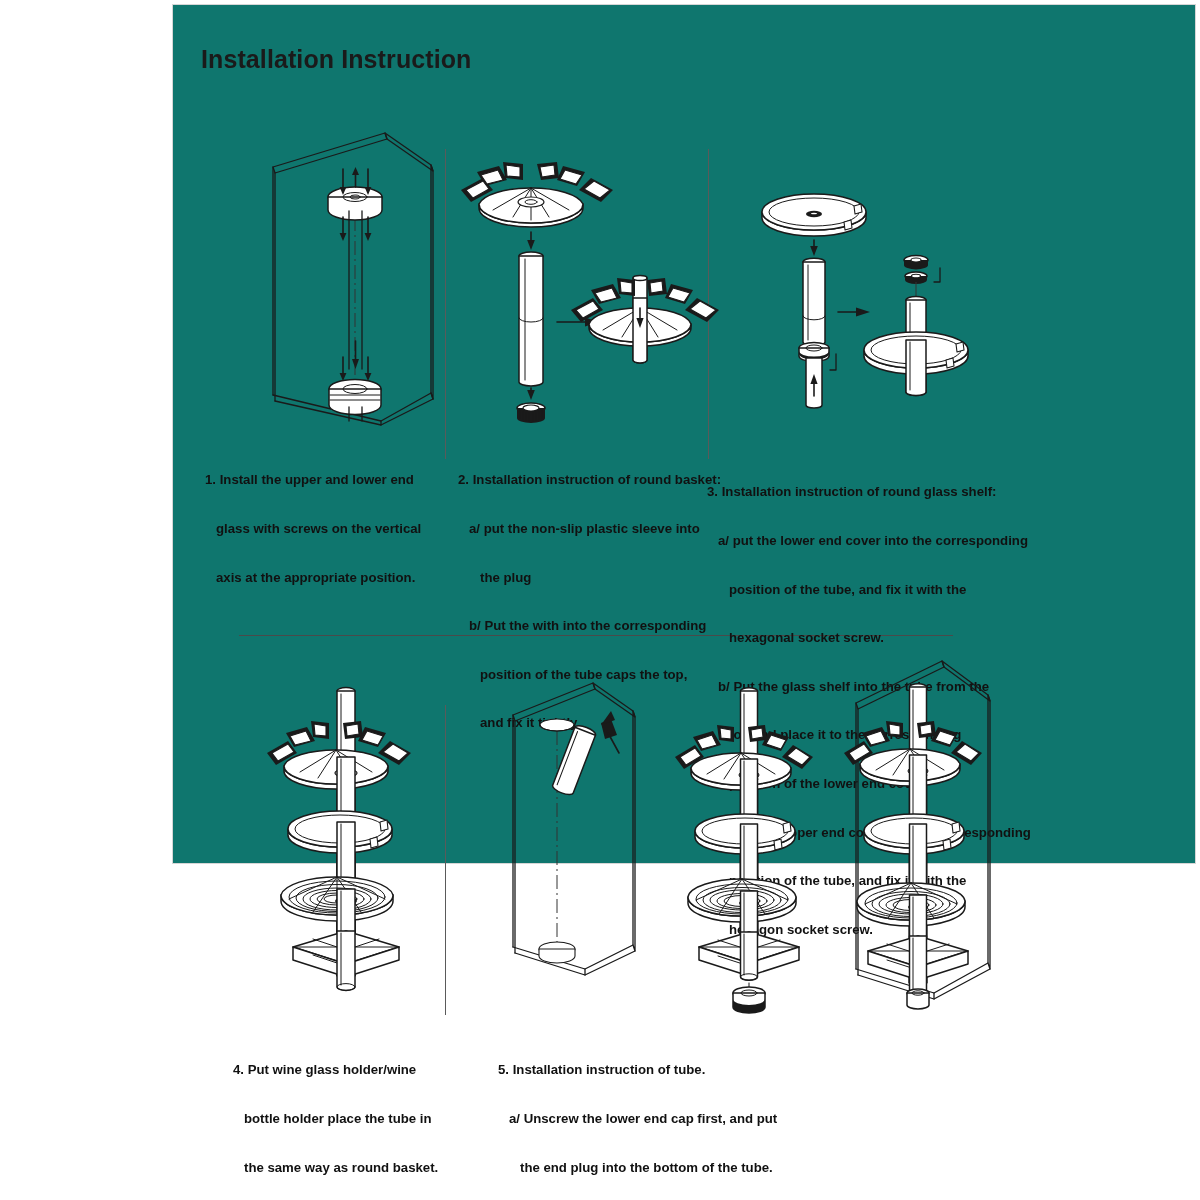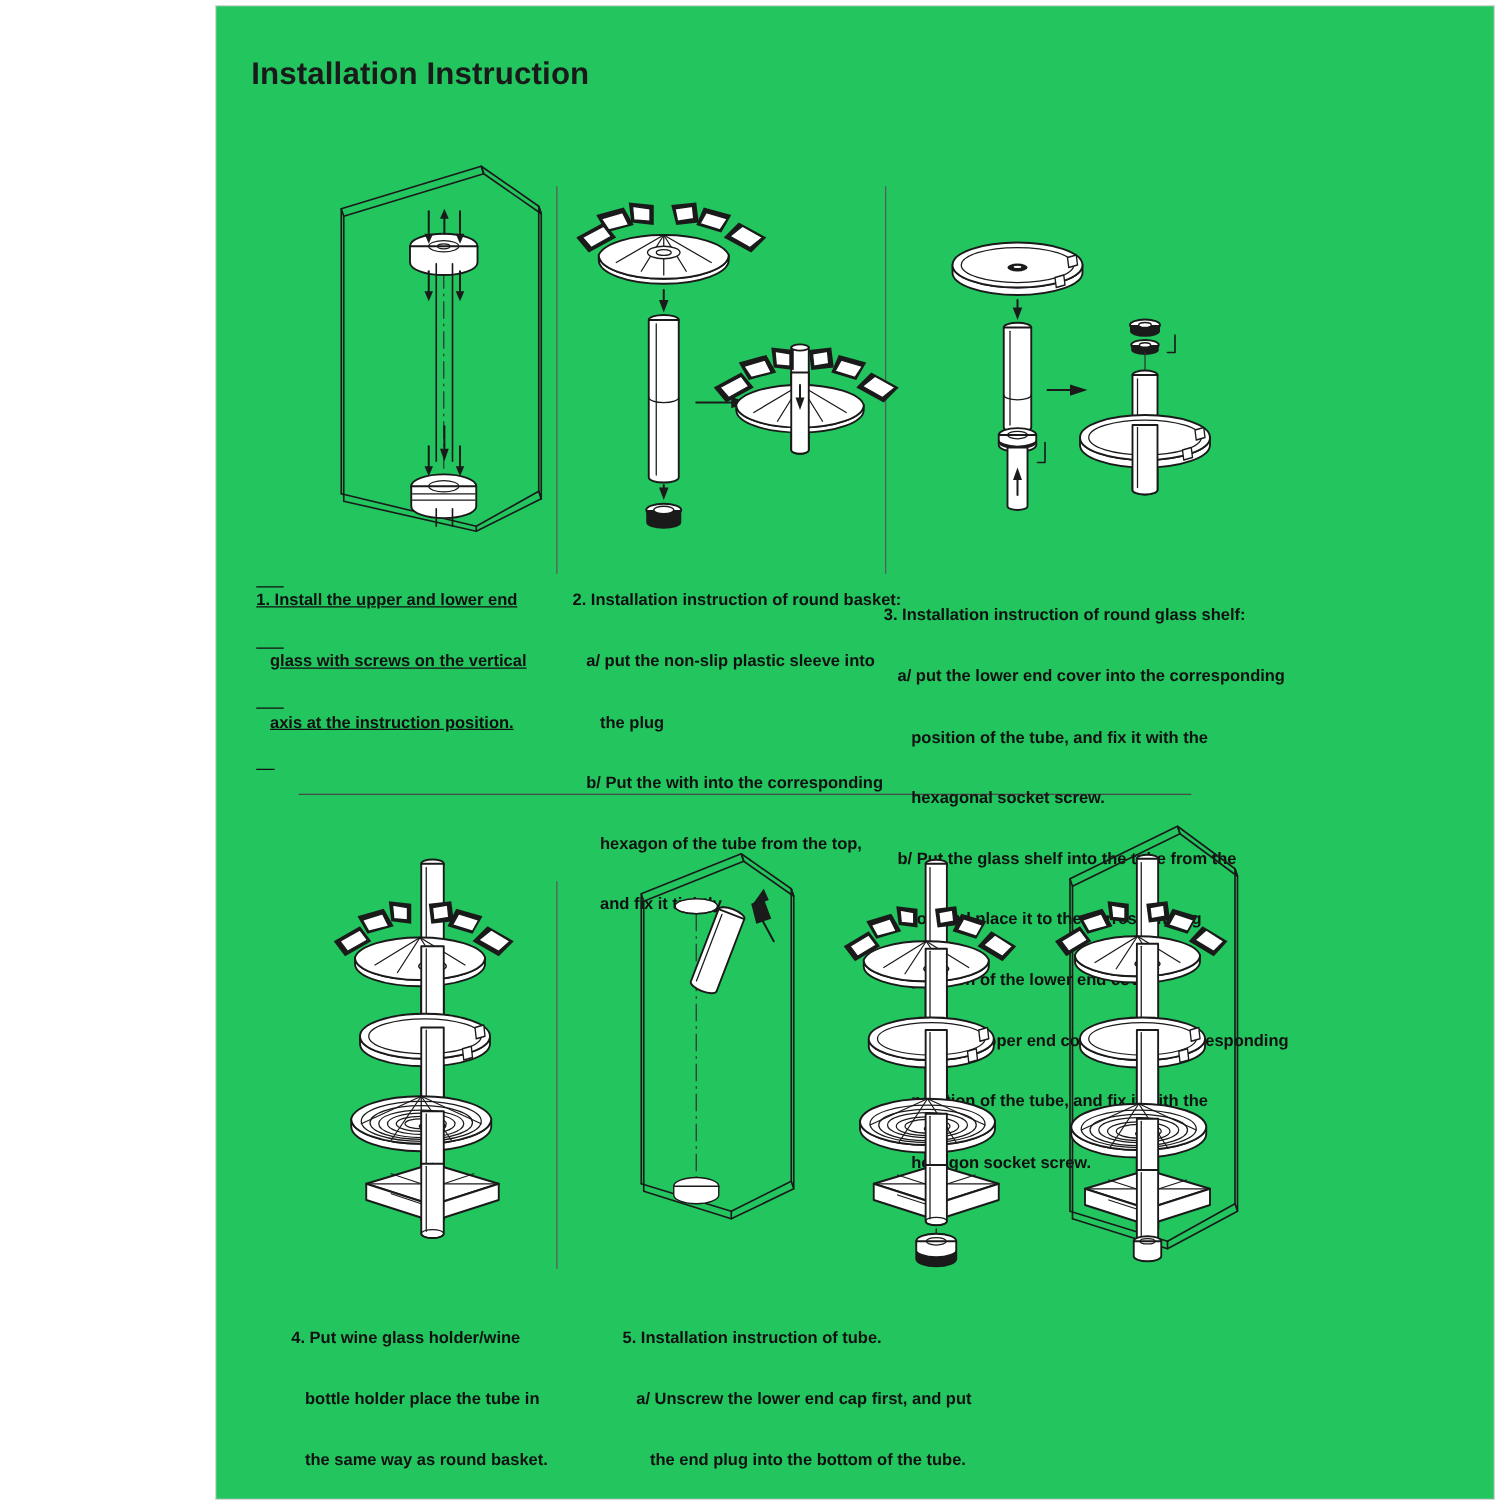--- a/index.html
+++ b/index.html
@@ -12,24 +12,24 @@
     height: 1200px;
     font-family: "Liberation Sans", sans-serif;
     color: #000;
     overflow: hidden;
   }
   .page {
     position: absolute;
     left: 172px;
     top: 4px;
     width: 1024px;
-    height: 1196px;
+    height: 860px;
     border: 1px solid #d6d6d6;
     box-sizing: border-box;
-    background: #22c55e;
+    background: #0f766e;
   }
   .page-title {
     position: absolute;
     left: 28px;
     top: 40px;
     font-size: 25px;
     font-weight: bold;
     letter-spacing: 0.1px;
     color: #1a1a1a;
   }
@@ -130,24 +130,24 @@
 
         <ellipse class="wh" cx="120" cy="264" rx="26" ry="9.5"></ellipse>
         <path class="wh" d="M94 264 L94 280 A26 9.5 0 0 0 146 280 L146 264 Z"></path>
         <path class="ln-t" d="M95 270 L145 270"></path>
         <path class="ln-t" d="M95 275 L145 275"></path>
         <ellipse class="ln-t" cx="120" cy="264" rx="12" ry="4.5"></ellipse>
         <path class="ln-m" d="M114 282 L114 296"></path>
         <path class="ln-m" d="M127 282 L127 296"></path>
       </svg>
     </div>
-    <div class="caption" style="left:32px; top:435px; width:230px;text-decoration:underline;">
+    <div class="caption" style="left:32px; top:435px; width:230px;">
       <span class="ln">1. Install the upper and lower end</span>
       <span class="ln i1">glass with screws on the vertical</span>
-      <span class="ln i1">axis at the instruction position.</span>
+      <span class="ln i1">axis at the appropriate position.</span>
     </div>
   </div>
 
   <div class="panel" style="left:0px; top:0px;">
     <div class="fig" style="left:280px; top:155px;">
       <svg width="250" height="270" viewBox="0 0 250 270">
 
         <g>
 
           <path class="wh" d="M26 48 A52 19 0 0 0 130 48 L130 44 A52 19 0 0 1 26 44 Z"></path>
@@ -241,21 +241,21 @@
           <path class="ln-s" d="M35 30 L35 42"></path>
           <path class="blk" d="M31.4 40 L38.6 40 L35 50 Z"></path>
         </g>
       </svg>
     </div>
     <div class="caption" style="left:285px; top:435px; width:250px;">
       <span class="ln">2. Installation instruction of round basket:</span>
       <span class="ln i1">a/ put the non-slip plastic sleeve into</span>
       <span class="ln i2">the plug</span>
       <span class="ln i1">b/ Put the with into the corresponding</span>
-      <span class="ln i2">hexagon of the tube from the top,</span>
+      <span class="ln i2">position of the tube caps the top,</span>
       <span class="ln i2">and fix it tightly.</span>
     </div>
   </div>
 
   <div class="panel" style="left:0px; top:0px;">
     <div class="fig" style="left:585px; top:185px;">
       <svg width="240" height="240" viewBox="0 0 240 240">
 
         <g>
           <path class="wh" d="M4 28 A52 18 0 0 0 108 28 L108 22 A52 18 0 0 1 4 22 Z"></path>

